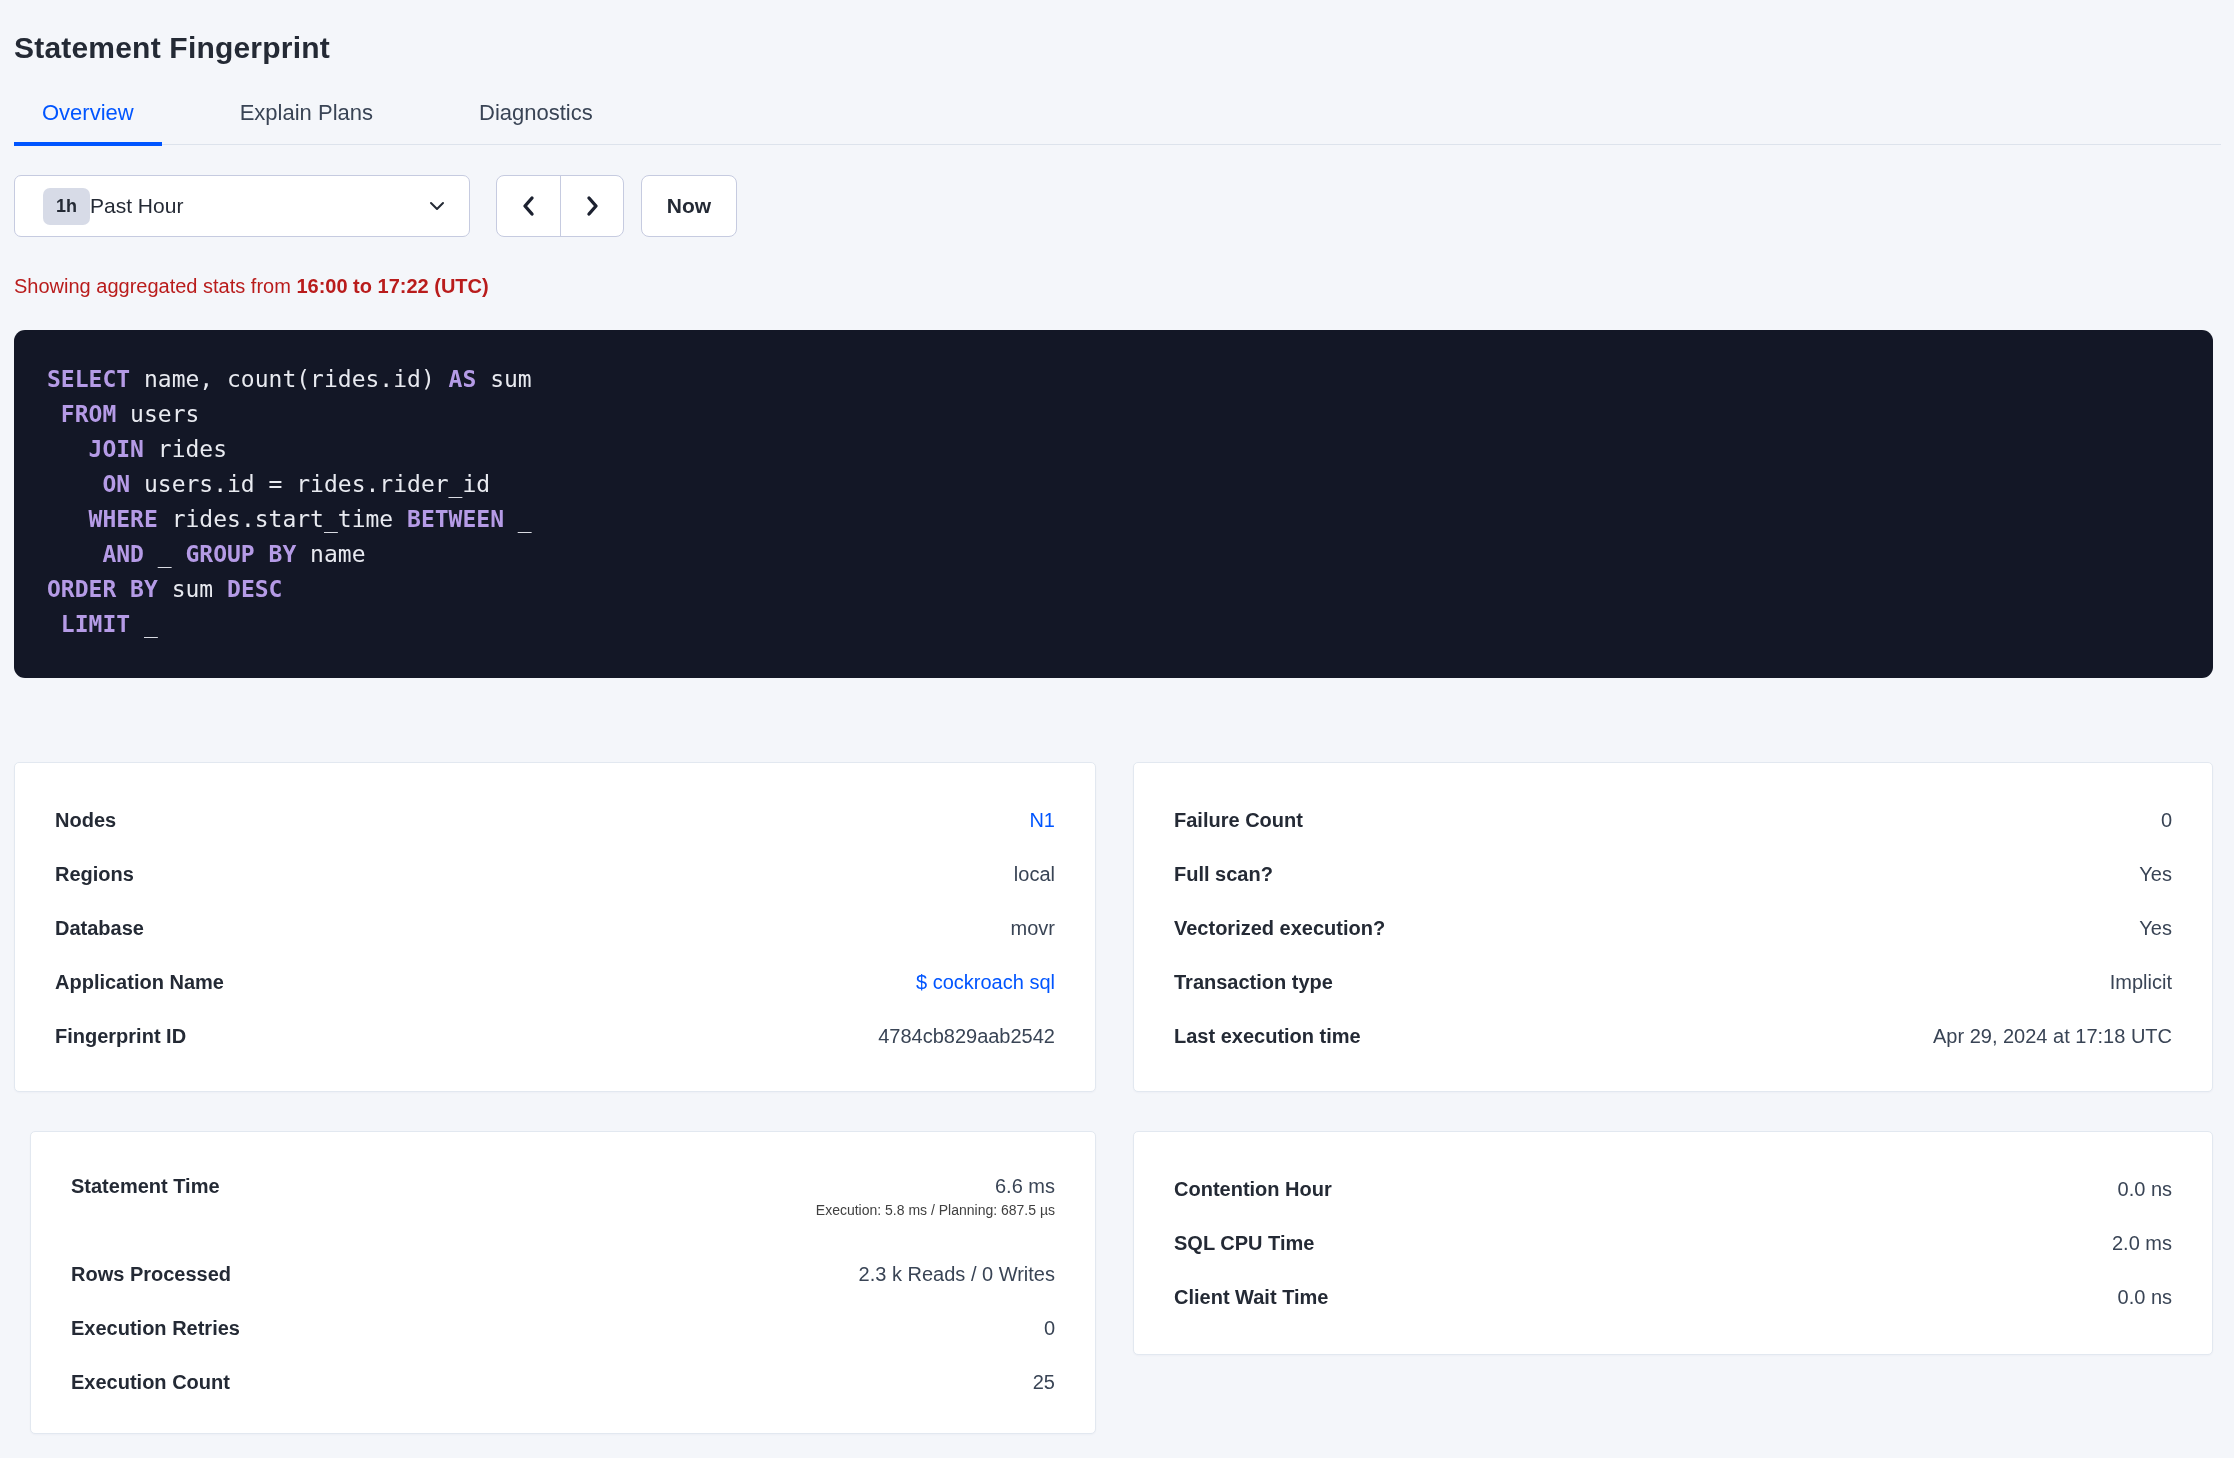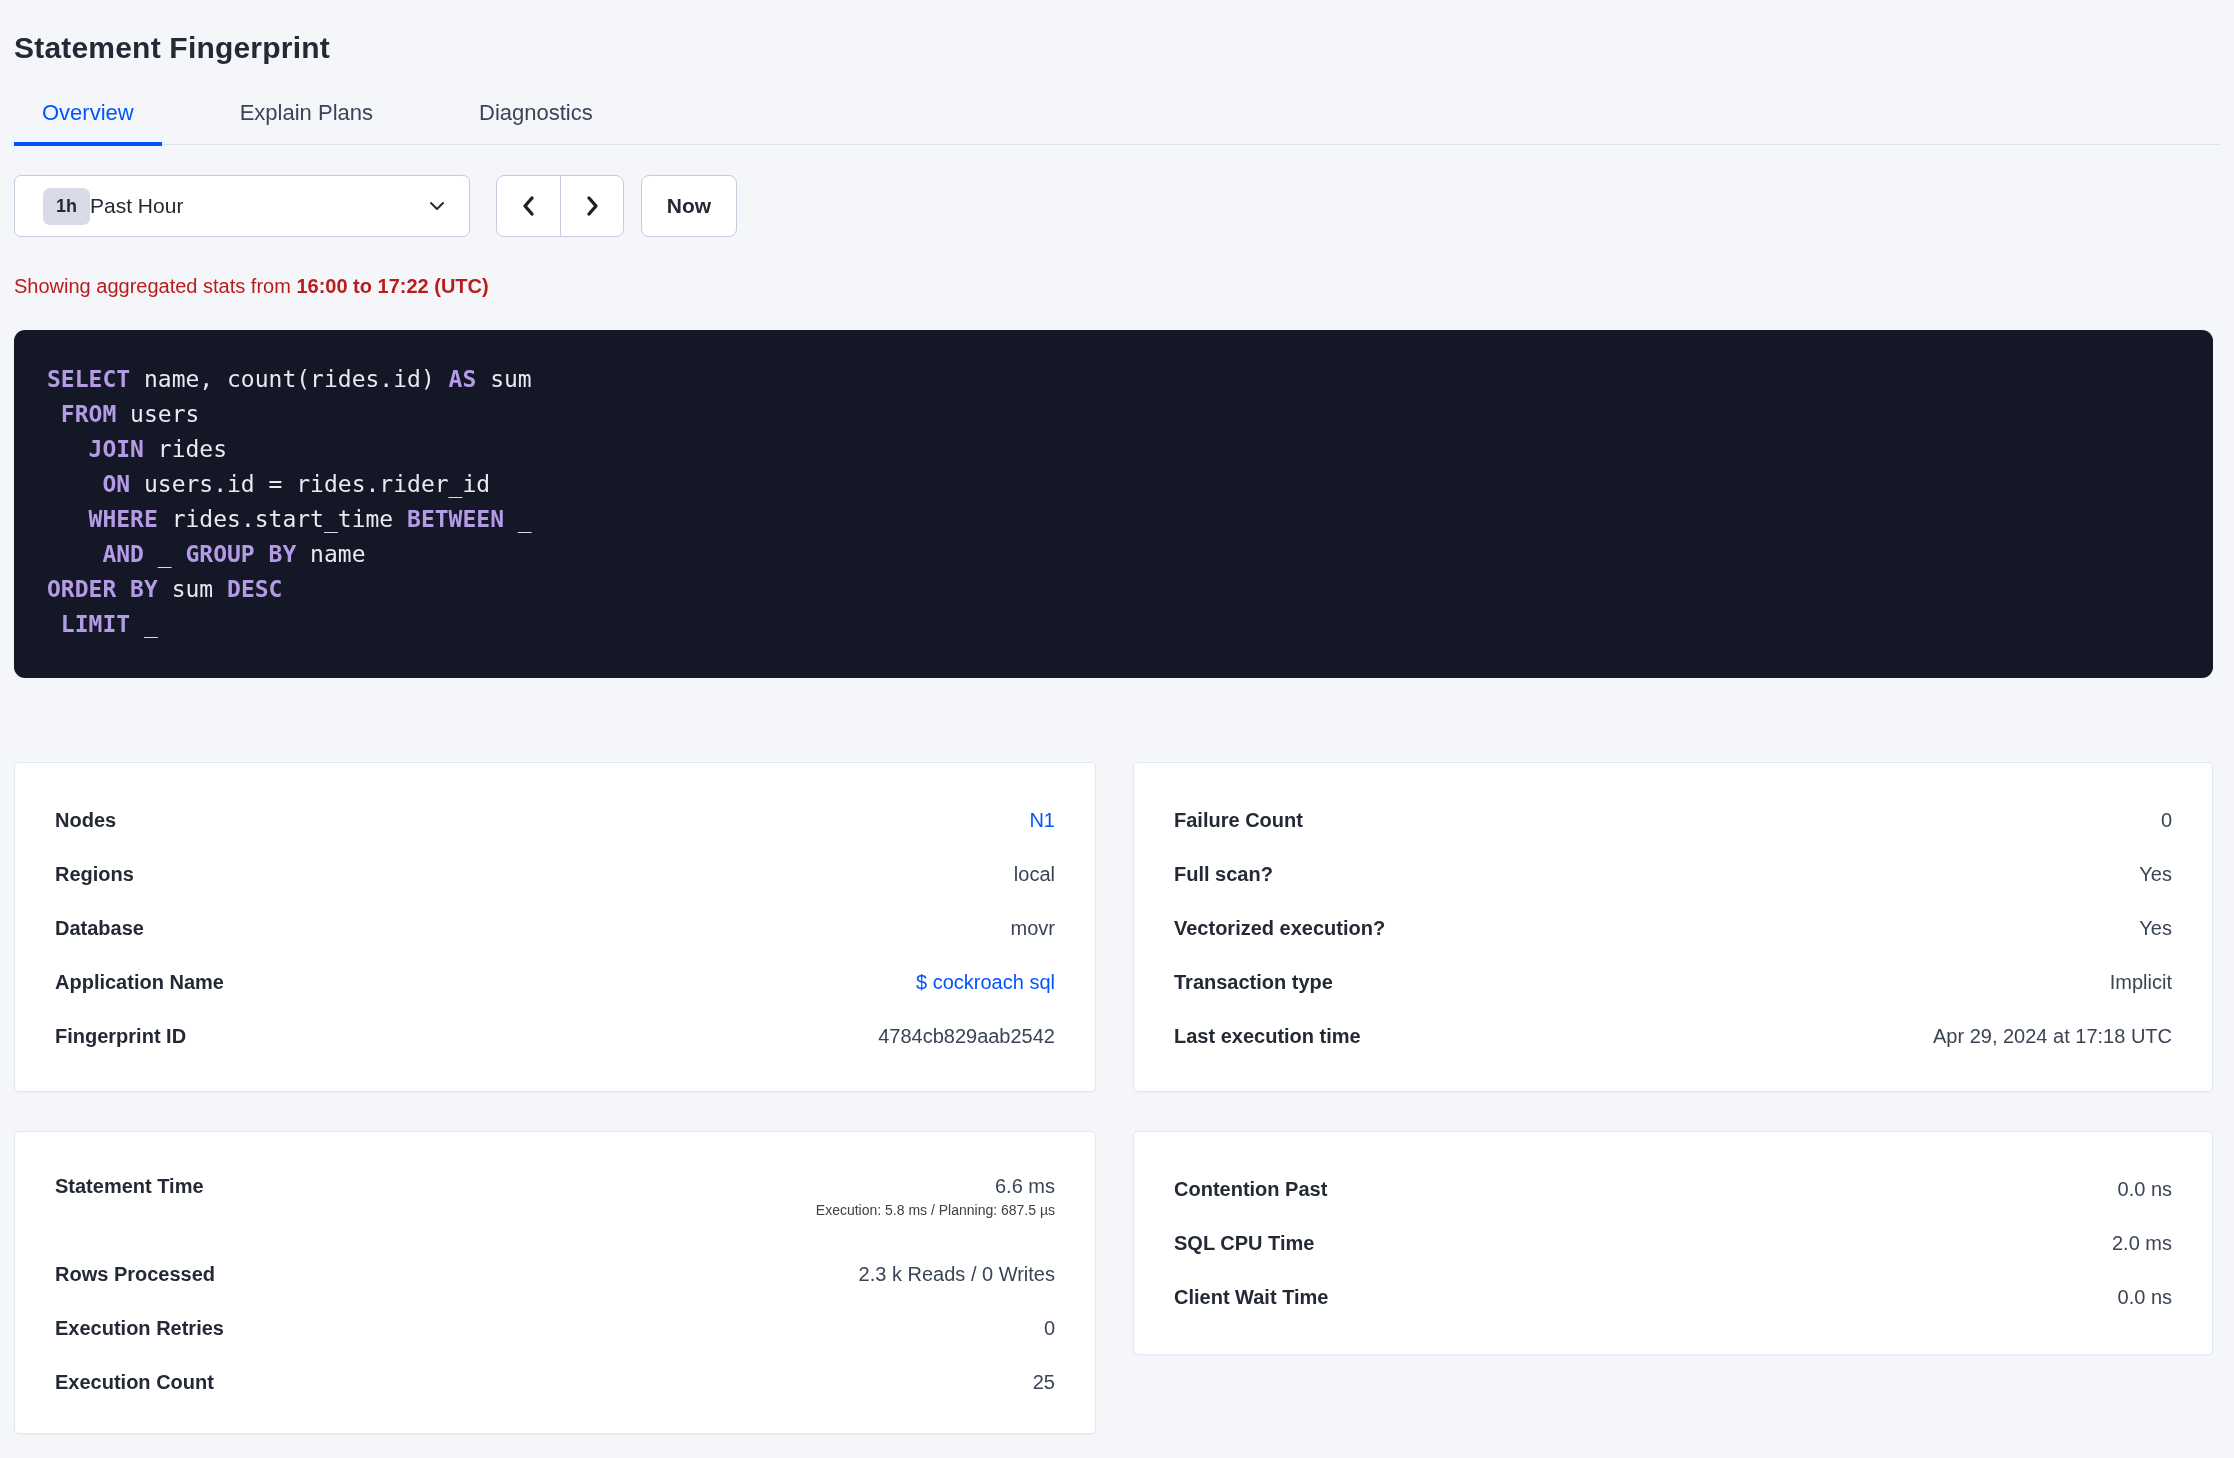--- a/index.html
+++ b/index.html
@@ -99,21 +99,21 @@
     align-items: start;
   }
   .card {
     background: #fff;
     border: 1px solid #e2e8f0;
     border-radius: 5px;
     box-shadow: 0 1px 2px rgba(20,40,80,0.03);
     padding: 30px 40px 0 40px;
   }
   .card.h330 { height: 330px; }
-  .card.h303 { height: 303px; }
+  .card.h303 { height: 303px; margin-left: 16px; }
   .card.h224 { height: 224px; }
   .row { display: flex; justify-content: space-between; align-items: center; height: 54px; }
   .row.row-tall { height: 85px; align-items: flex-start; padding-top: 13px; }
   .row-label { font-size: 20px; font-weight: 700; color: #242a35; }
   .value-wrap { display: flex; flex-direction: column; align-items: flex-end; }
   .row-value { font-size: 20px; font-weight: 400; color: #394455; text-align: right; }
   .row-value.link { color: #0055ff; cursor: pointer; }
   .row-subvalue { font-size: 14px; color: #404040; margin-top: 4px; text-align: right; }
 
   .icon-svg { display: block; }
@@ -262,21 +262,21 @@
         </div>
         <div class="row">
           <span class="row-label">Execution Count</span>
           <span class="value-wrap">
             <span class="row-value">25</span>
           </span>
         </div>
       </section>
     <section class="card h224" id="card-bottom-right">
         <div class="row">
-          <span class="row-label">Contention Past</span>
+          <span class="row-label">Contention Hour</span>
           <span class="value-wrap">
             <span class="row-value">0.0 ns</span>
           </span>
         </div>
         <div class="row">
           <span class="row-label">SQL CPU Time</span>
           <span class="value-wrap">
             <span class="row-value">2.0 ms</span>
           </span>
         </div>

